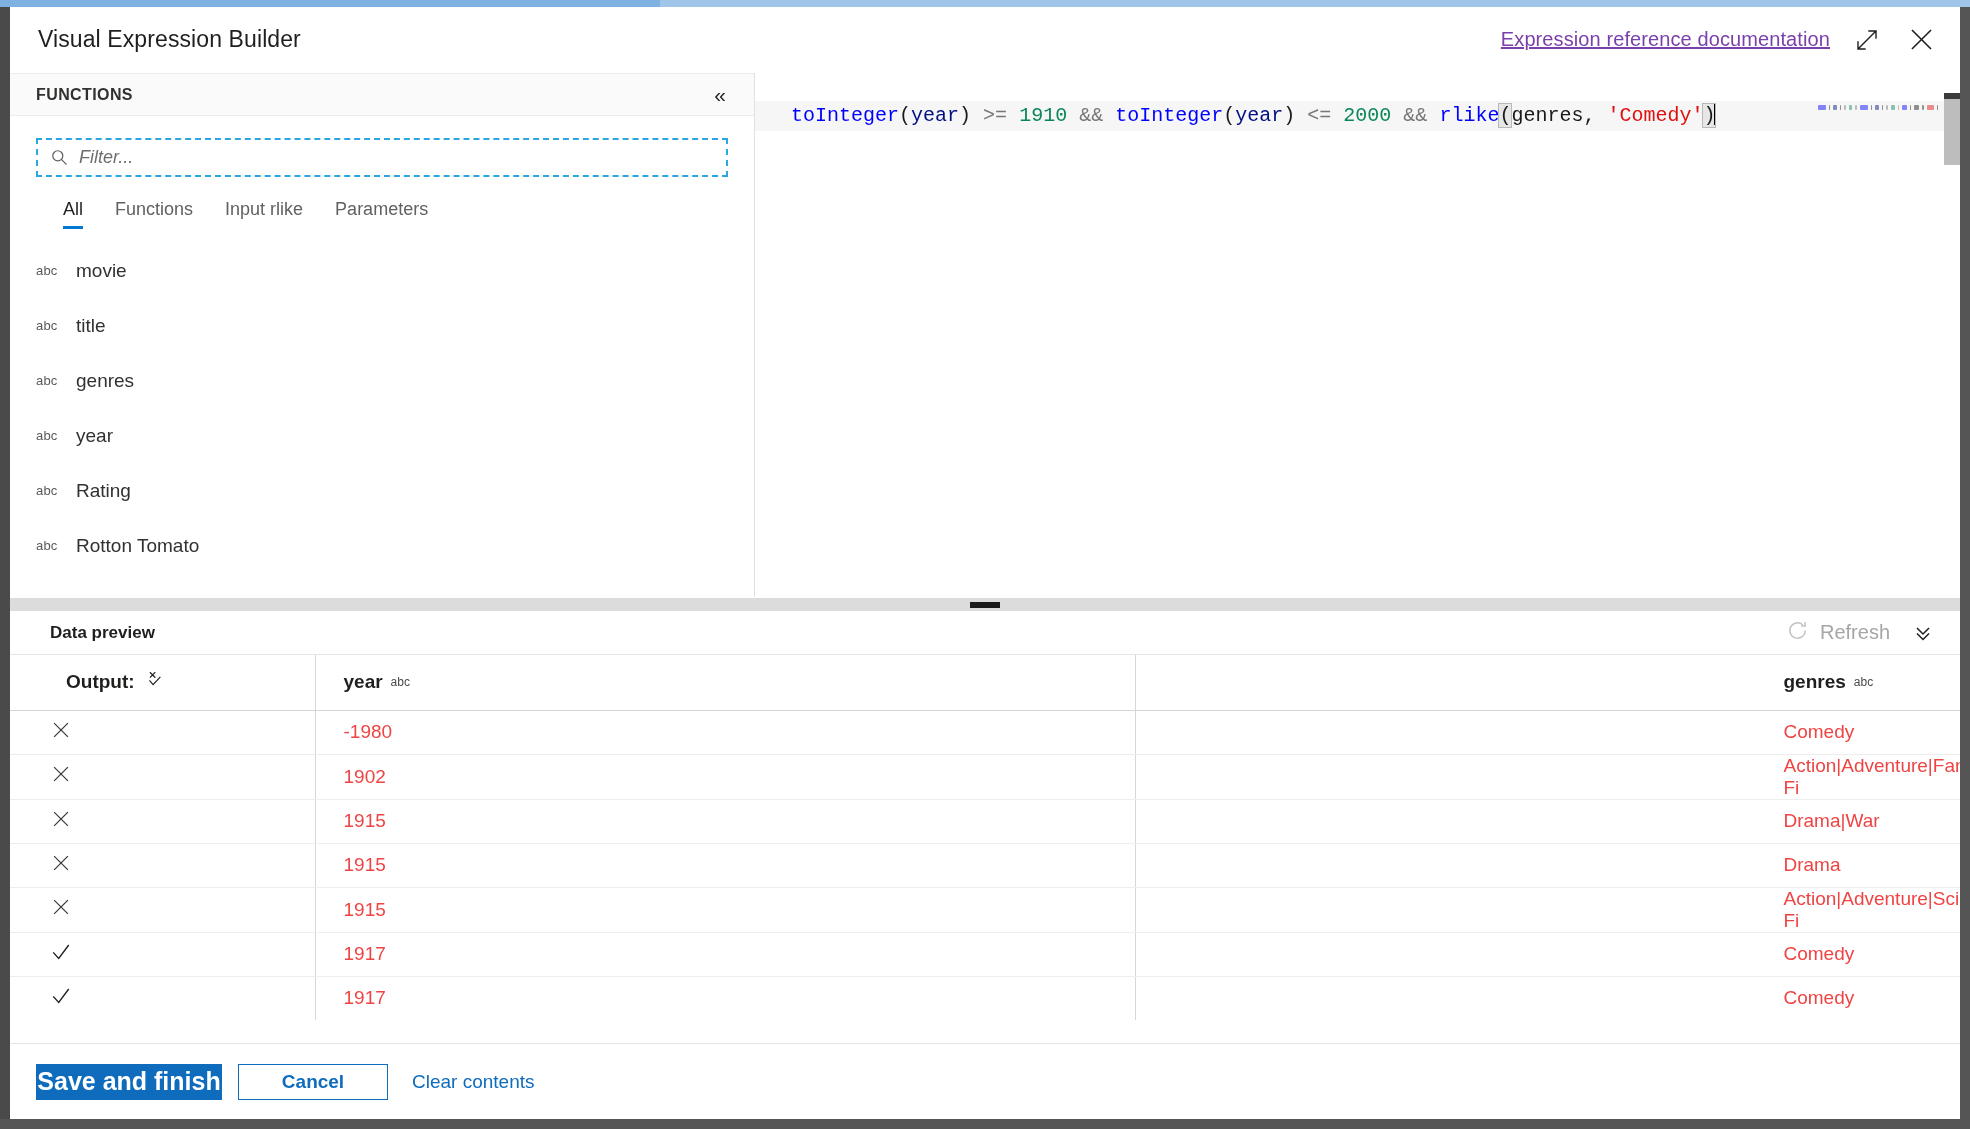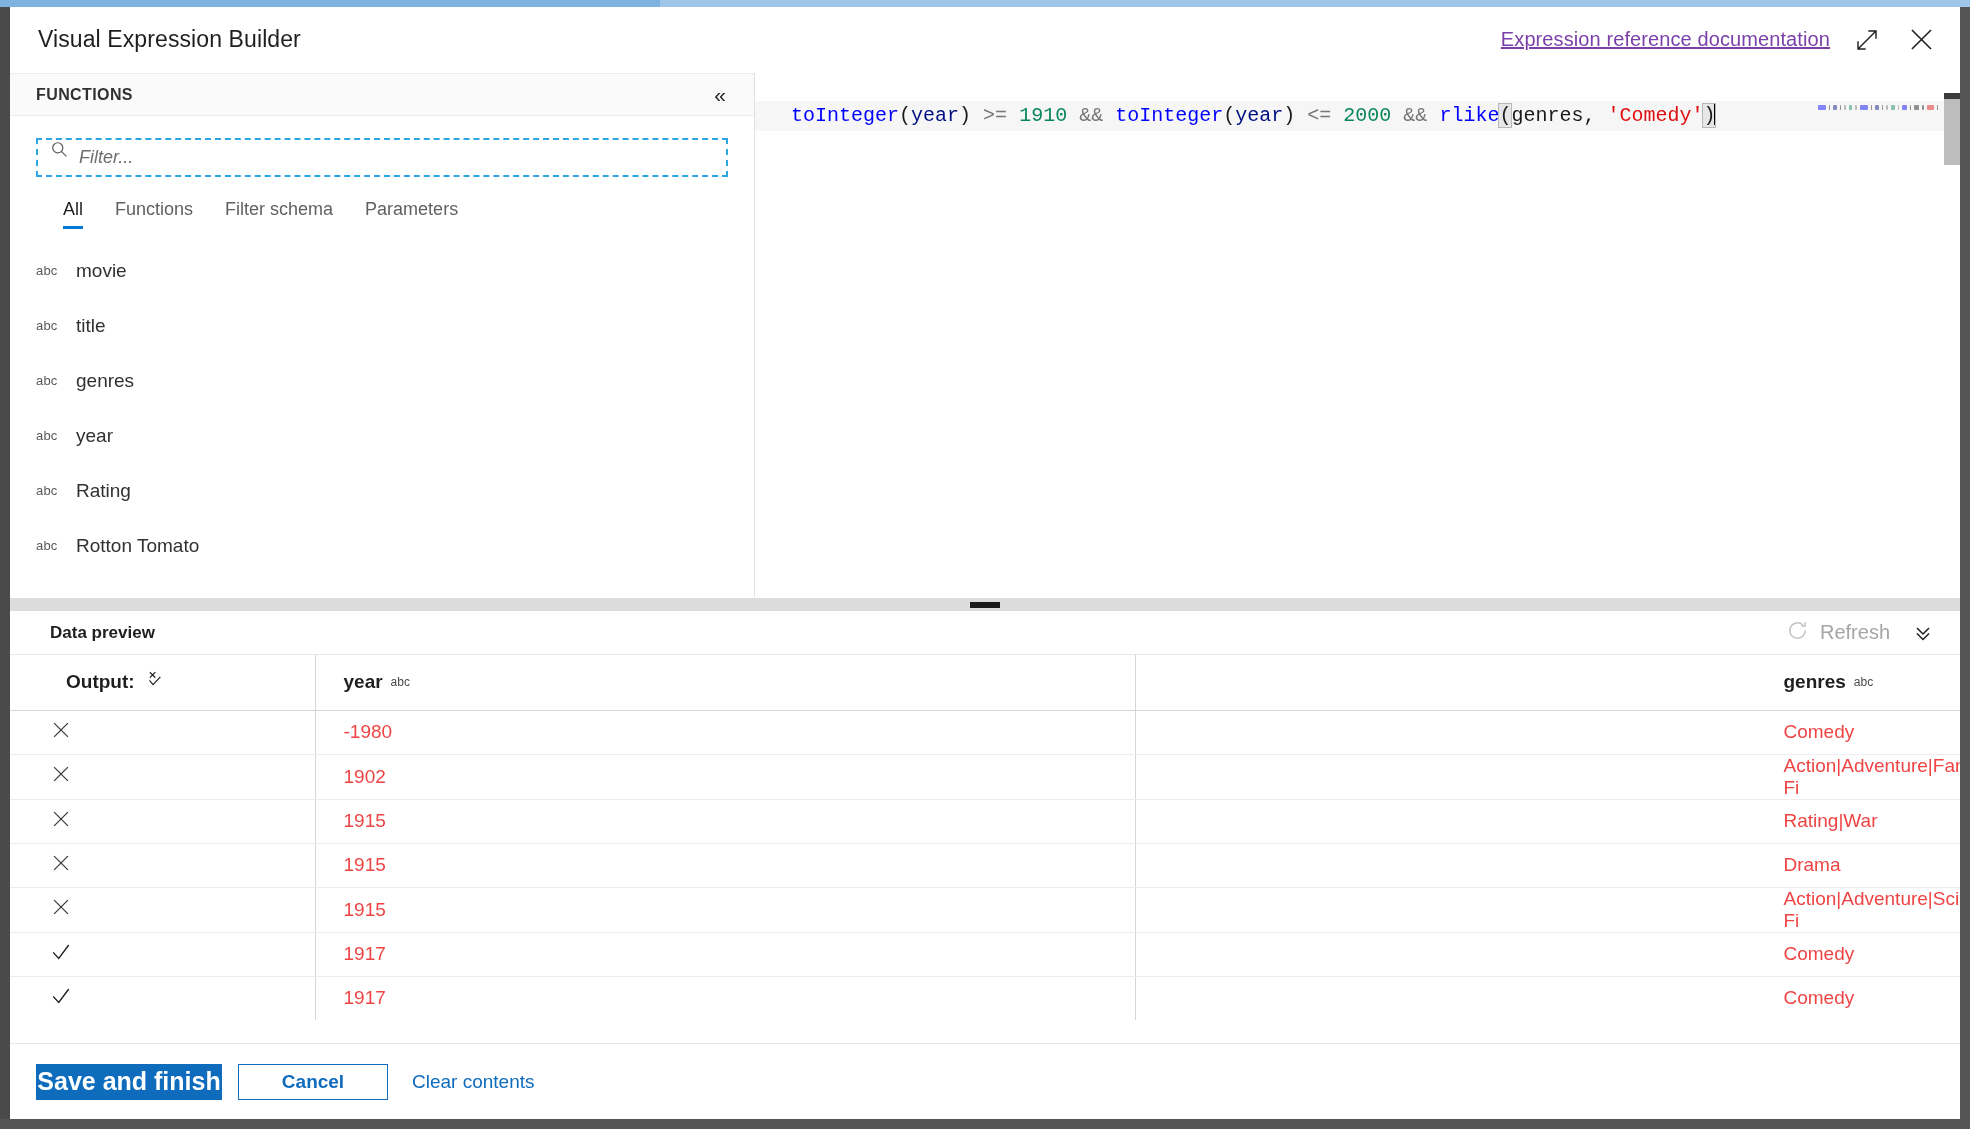--- a/index.html
+++ b/index.html
@@ -66,21 +66,21 @@
     border-bottom:1px solid #ececec;
   }
   .left-panel-head .label {
     font-size:16px; font-weight:700; color:#323130; letter-spacing:.4px;
   }
   .collapse-btn { cursor:pointer; color:#201f1e; font-size:21px; line-height:1; padding:2px 6px; }
 
   .filter-wrap { padding:22px 26px 0 26px; }
   .filter-box {
     height:39px; border:2px dashed #2ca6e0; background:#ffffff;
-    display:flex; gap:10px; padding:0 12px;
+    display:flex; align-items:center; gap:10px; padding:0 12px;
   }
   .filter-box .mag { color:#605e5c; flex:0 0 auto; display:flex; }
   .filter-input {
     border:none; outline:none; background:transparent;
     font-family:"Liberation Sans", sans-serif;
     font-size:18px; color:#605e5c; font-style:italic; width:100%;
   }
   .filter-input::placeholder { color:#6e6e6e; font-style:italic; opacity:1; }
 
   .tabs { display:flex; gap:0; padding:22px 26px 0 26px; }
@@ -266,21 +266,21 @@
                 <path d="M12.2 12.2 L17 17" stroke-linecap="round"></path>
               </svg>
             </span>
             <input class="filter-input" type="text" placeholder="Filter..." style="">
           </div>
         </div>
 
         <div class="tabs">
           <div class="tab active">All</div>
           <div class="tab">Functions</div>
-          <div class="tab">Filter schema</div>
+          <div class="tab">Input rlike</div>
           <div class="tab">Parameters</div>
         </div>
 
         <div class="fn-list">
           <div class="fn-item">
             <span class="fn-type">abc</span>
             <span class="fn-name">movie</span>
           </div>
           <div class="fn-item">
             <span class="fn-type">abc</span>
@@ -416,21 +416,21 @@
                 <td class="td-year">1902</td>
                 <td style="padding-left: 648px;">Action|Adventure|Fantasy|Sci-Fi</td>
               </tr>
               <tr>
                 <td class="td-out"><span class="out-icon">
                     <svg width="22" height="22" viewBox="0 0 24 24" fill="none" stroke="#3a3a3a" stroke-width="1.4">
                       <path d="M5 5 L19 19 M19 5 L5 19" stroke-linecap="square"></path>
                     </svg>
                   </span></td>
                 <td class="td-year">1915</td>
-                <td style="padding-left: 648px;">Rating|War</td>
+                <td style="padding-left: 648px;">Drama|War</td>
               </tr>
               <tr>
                 <td class="td-out"><span class="out-icon">
                     <svg width="22" height="22" viewBox="0 0 24 24" fill="none" stroke="#3a3a3a" stroke-width="1.4">
                       <path d="M5 5 L19 19 M19 5 L5 19" stroke-linecap="square"></path>
                     </svg>
                   </span></td>
                 <td class="td-year">1915</td>
                 <td style="padding-left: 648px;">Drama</td>
               </tr>

